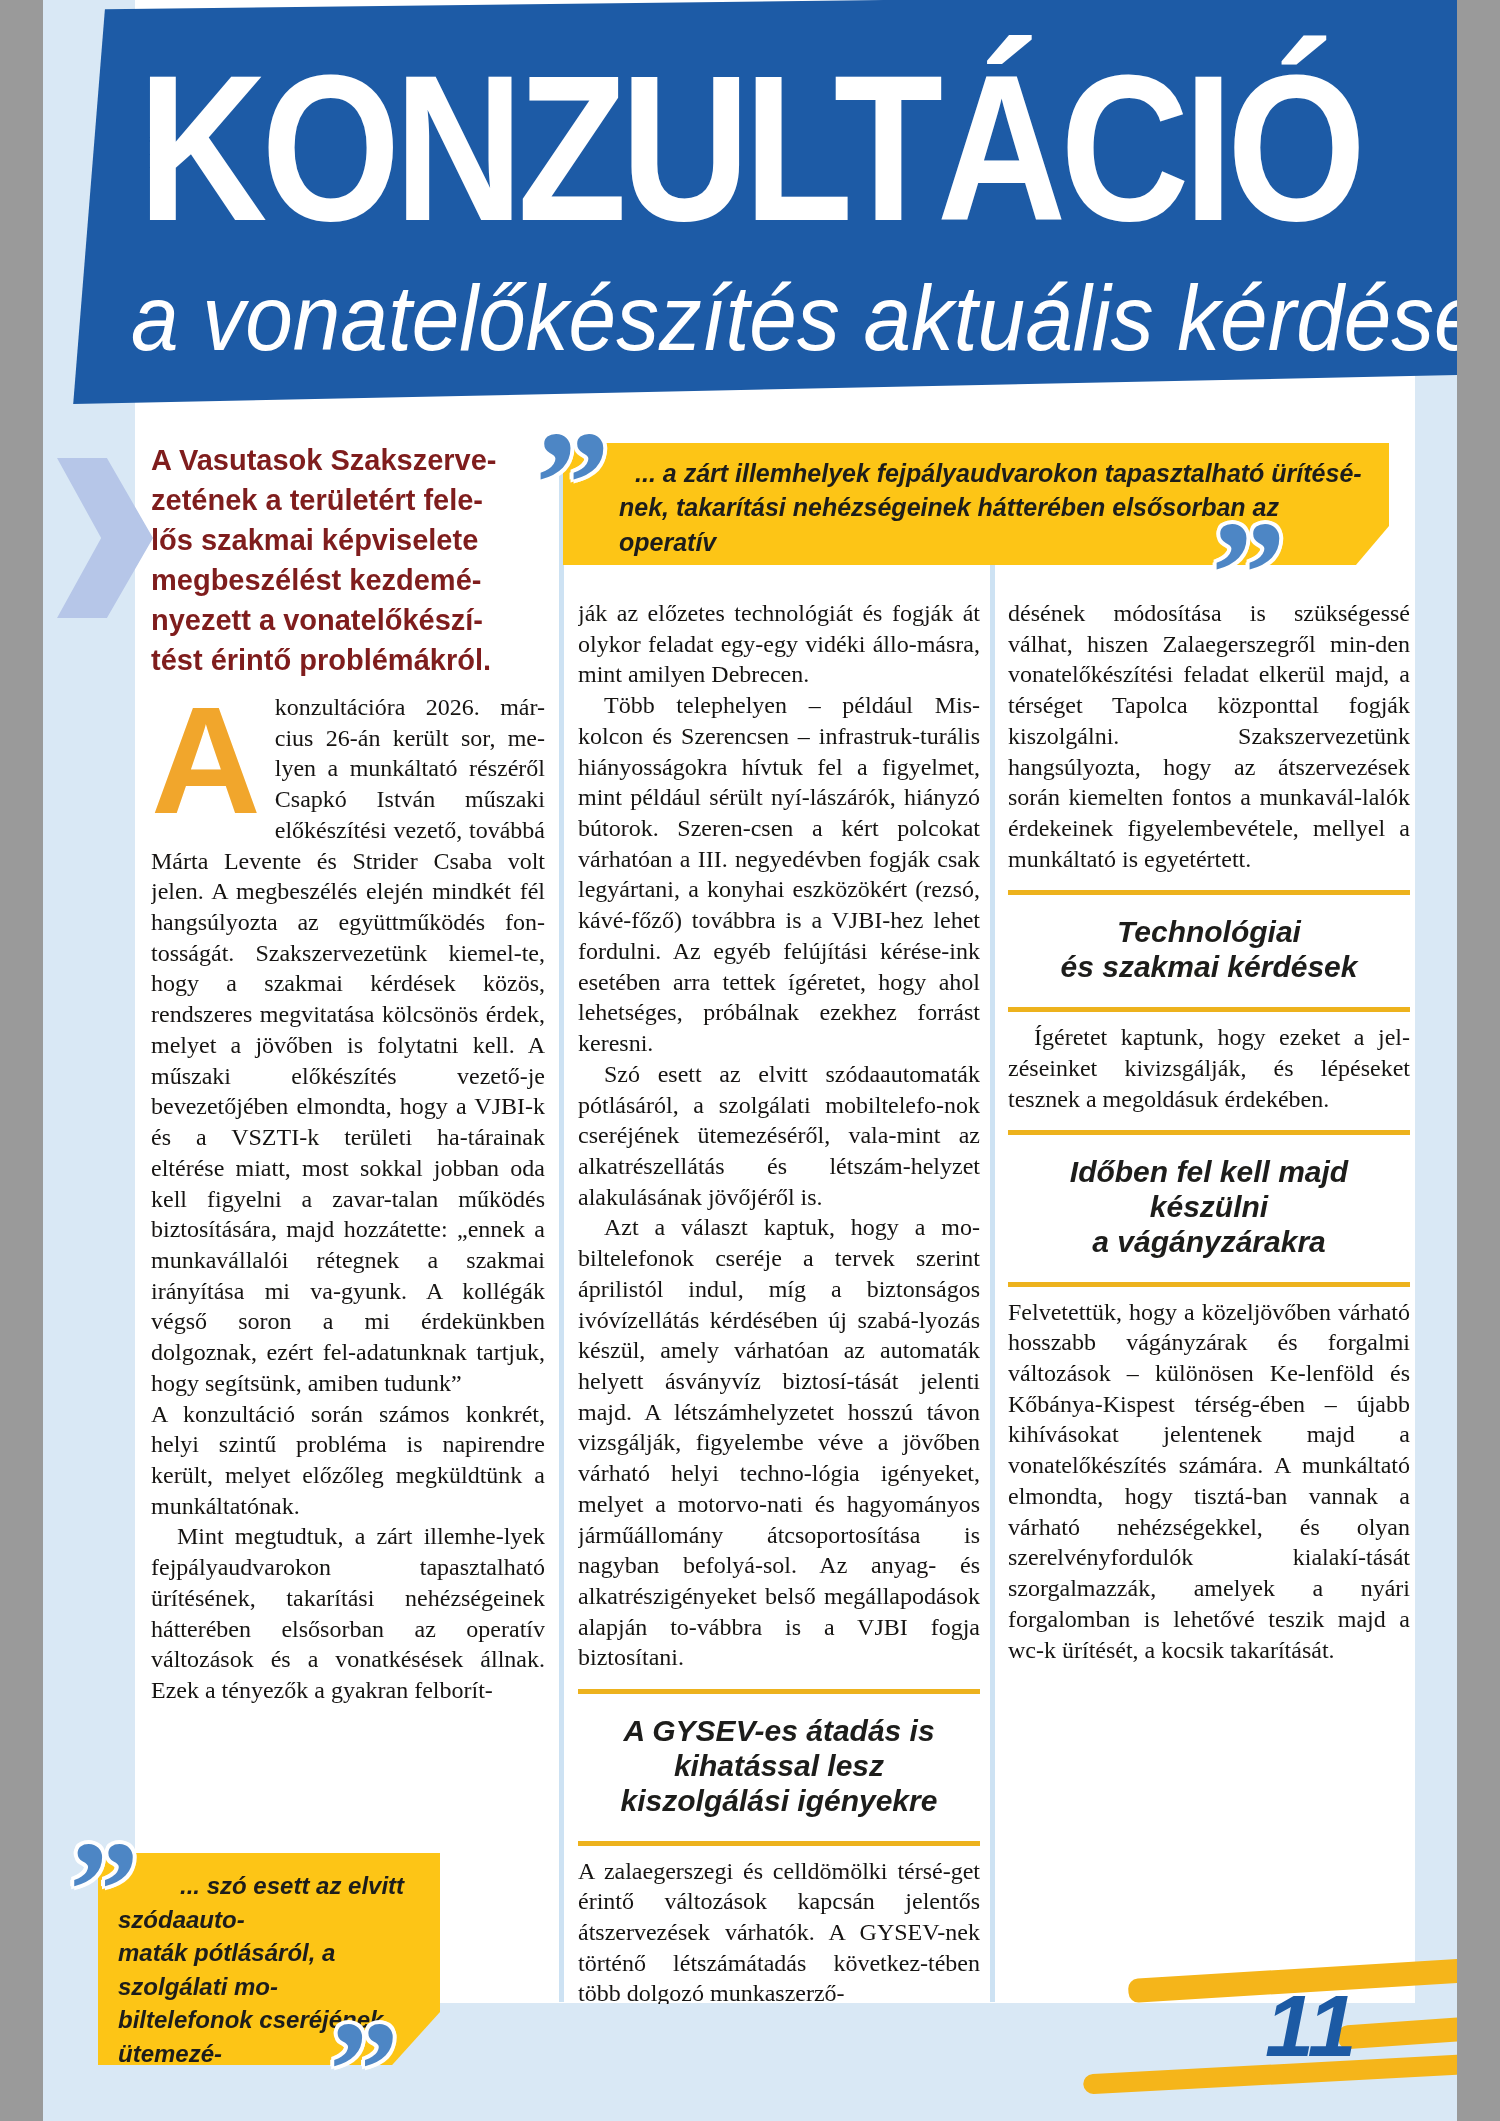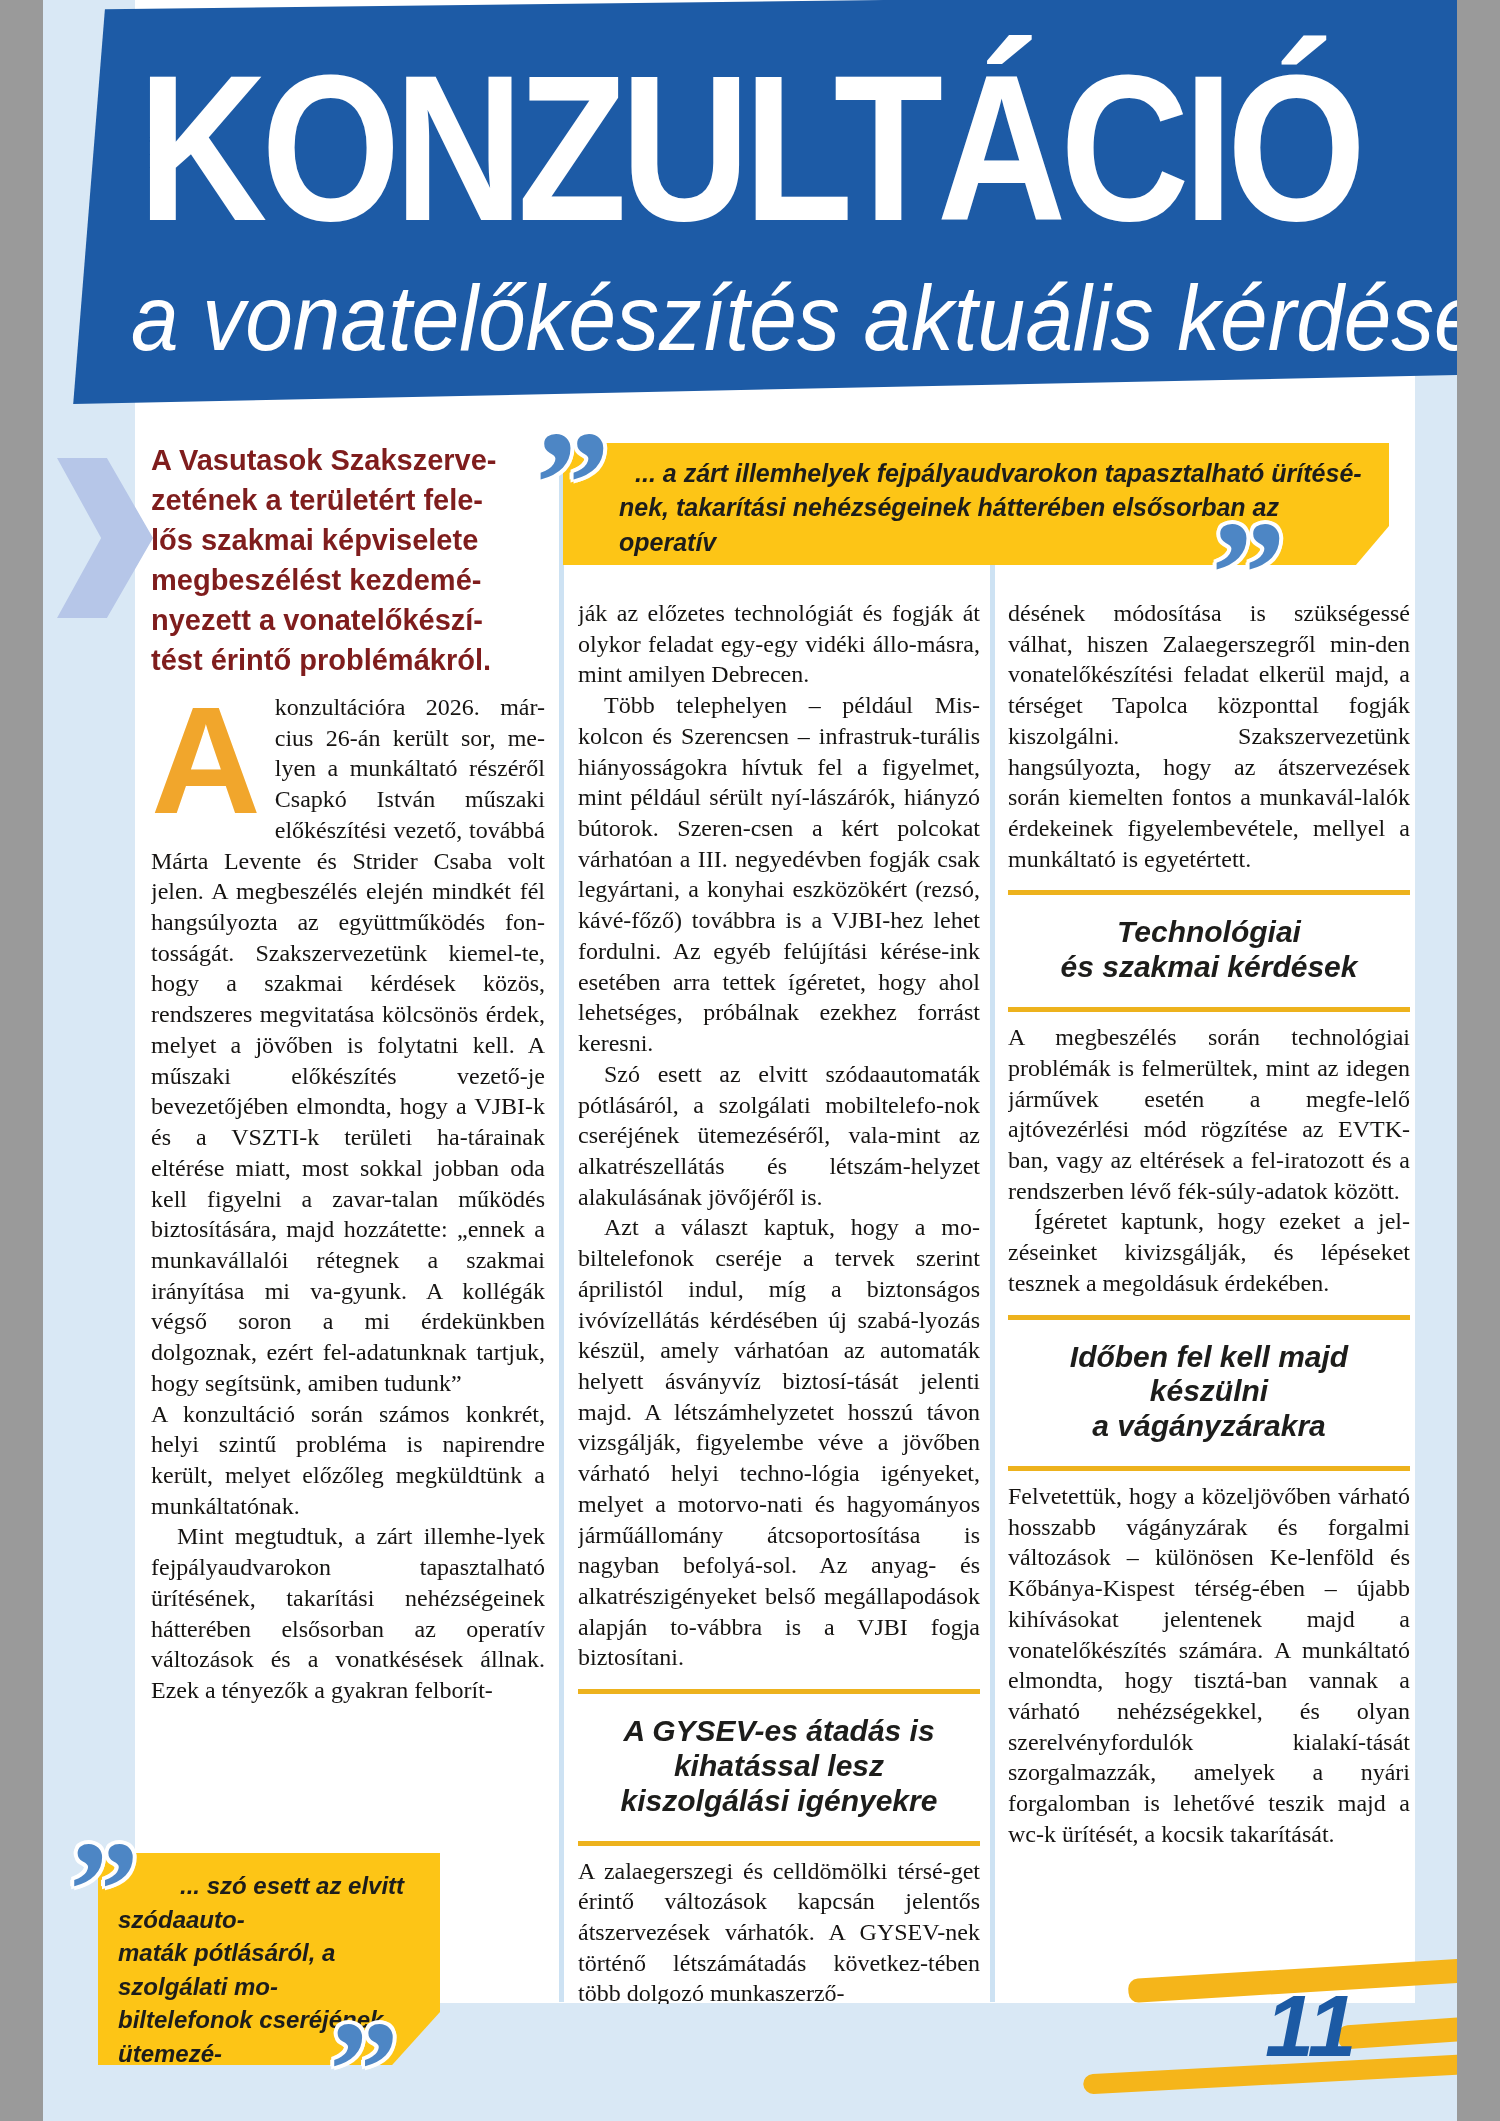--- a/index.html
+++ b/index.html
@@ -173,21 +173,20 @@
 
   <div class="col col3">
     <div class="body-text">
       <p>désének módosítása is szükségessé válhat, hiszen Zalaegerszegről min-den vonatelőkészítési feladat elkerül majd, a térséget Tapolca központtal fogják kiszolgálni. Szakszervezetünk hangsúlyozta, hogy az átszervezések során kiemelten fontos a munkavál-lalók érdekeinek figyelembevétele, mellyel a munkáltató is egyetértett.</p>
       <div class="section">
         <div class="rule"></div>
         <h2>Technológiai
 és szakmai kérdések</h2>
         <div class="rule"></div>
       </div>
-      <p>A megbeszélés során technológiai problémák is felmerültek, mint az idegen járművek esetén a megfe-lelő ajtóvezérlési mód rögzítése az EVTK-ban, vagy az eltérések a fel-iratozott és a rendszerben lévő fék-súly-adatok között.</p>
       <p class="indent">Ígéretet kaptunk, hogy ezeket a jel-zéseinket kivizsgálják, és lépéseket tesznek a megoldásuk érdekében.</p>
       <div class="section">
         <div class="rule"></div>
         <h2>Időben fel kell majd
 készülni
 a vágányzárakra</h2>
         <div class="rule"></div>
       </div>
       <p>Felvetettük, hogy a közeljövőben várható hosszabb vágányzárak és forgalmi változások – különösen Ke-lenföld és Kőbánya-Kispest térség-ében – újabb kihívásokat jelentenek majd a vonatelőkészítés számára. A munkáltató elmondta, hogy tisztá-ban vannak a várható nehézségekkel, és olyan szerelvényfordulók kialakí-tását szorgalmazzák, amelyek a nyári forgalomban is lehetővé teszik majd a wc-k ürítését, a kocsik takarítását.</p>
     </div>

